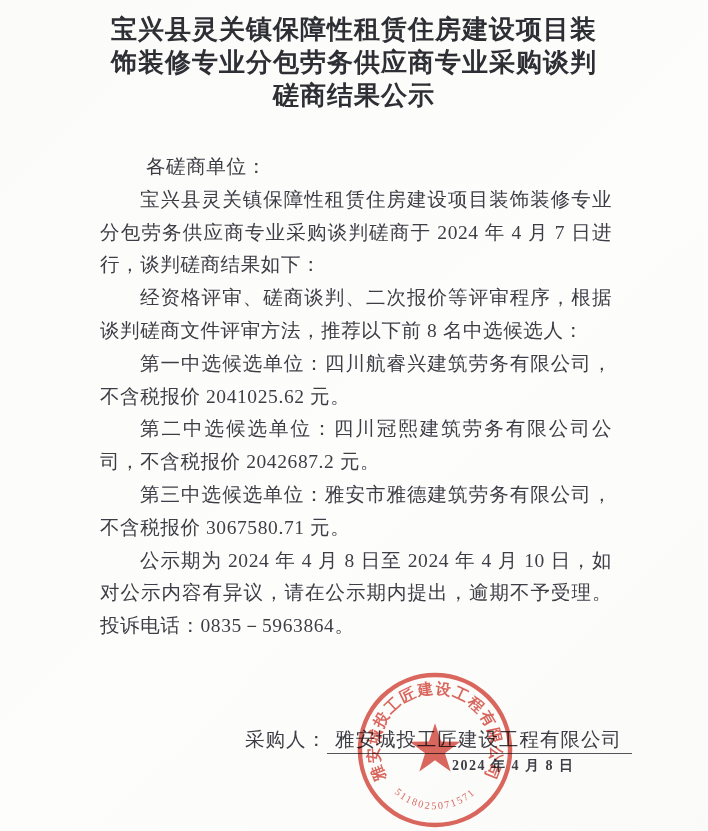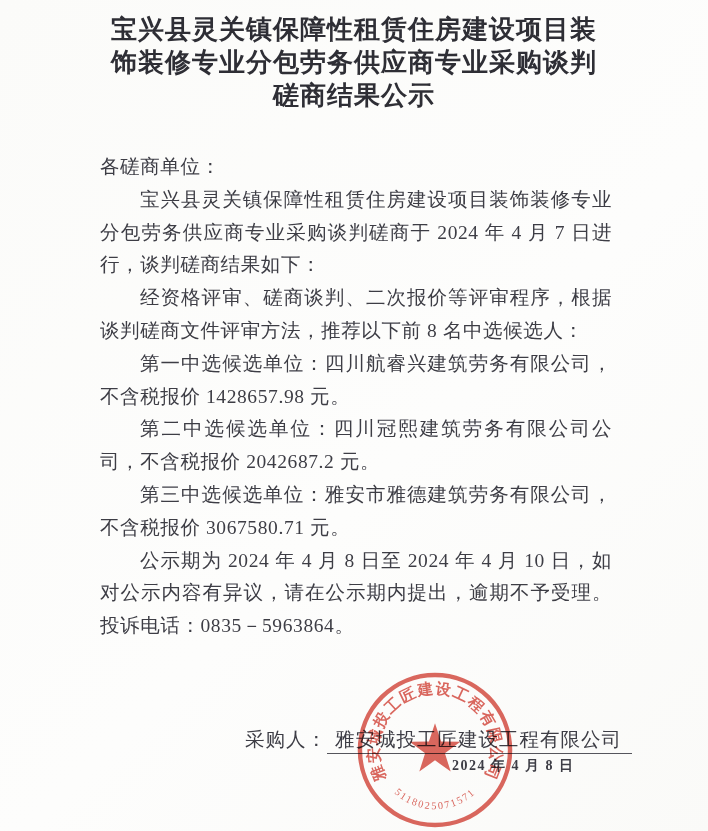--- a/index.html
+++ b/index.html
@@ -31,21 +31,21 @@
     left: 100px;
     width: 512px;
     font-size: 19.5px;
     line-height: 32.8px;
     color: #3d3d45;
     text-align: justify;
     text-justify: inter-character;
     letter-spacing: 0.6px;
   }
   .content p { margin: 0; text-indent: 2.05em; }
-  .content p.salutation { text-indent: 0; }
+  .content p.salutation { text-indent: 0; margin-left: 46px; }
   .sig-row {
     position: absolute;
     top: 726px;
     left: 245px;
     font-size: 19.5px;
     color: #3d3d45;
     letter-spacing: 1px;
     white-space: nowrap;
     text-align: center;
   }
@@ -87,21 +87,21 @@
   <div class="doc-title">
     <span>宝兴县灵关镇保障性租赁住房建设项目装</span>
     <span>饰装修专业分包劳务供应商专业采购谈判</span>
     <span>磋商结果公示</span>
   </div>
 
   <div class="content">
     <p class="salutation">各磋商单位：</p>
     <p>宝兴县灵关镇保障性租赁住房建设项目装饰装修专业分包劳务供应商专业采购谈判磋商于 2024 年 4 月 7 日进行，谈判磋商结果如下：</p>
     <p>经资格评审、磋商谈判、二次报价等评审程序，根据谈判磋商文件评审方法，推荐以下前 8 名中选候选人：</p>
-    <p>第一中选候选单位：四川航睿兴建筑劳务有限公司，不含税报价 1428657.98 元。</p>
+    <p>第一中选候选单位：四川航睿兴建筑劳务有限公司，不含税报价 2041025.62 元。</p>
     <p>第二中选候选单位：四川冠熙建筑劳务有限公司公司，不含税报价 2042687.2 元。</p>
     <p>第三中选候选单位：雅安市雅德建筑劳务有限公司，不含税报价 3067580.71 元。</p>
     <p>公示期为 2024 年 4 月 8 日至 2024 年 4 月 10 日，如对公示内容有异议，请在公示期内提出，逾期不予受理。投诉电话：0835－5963864。</p>
   </div>
 
   <div class="sig-row">
     <span>采购人：</span><span class="sig-company">雅安城投工匠建设工程有限公司</span>
   </div>
 
   <div class="date-line">2024 年 4 月 8 日</div>

